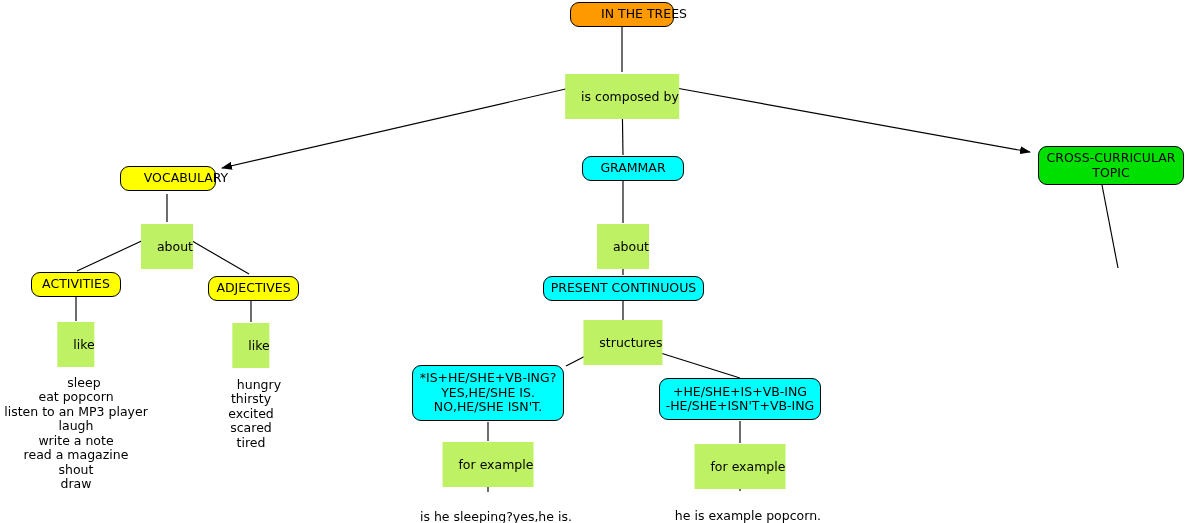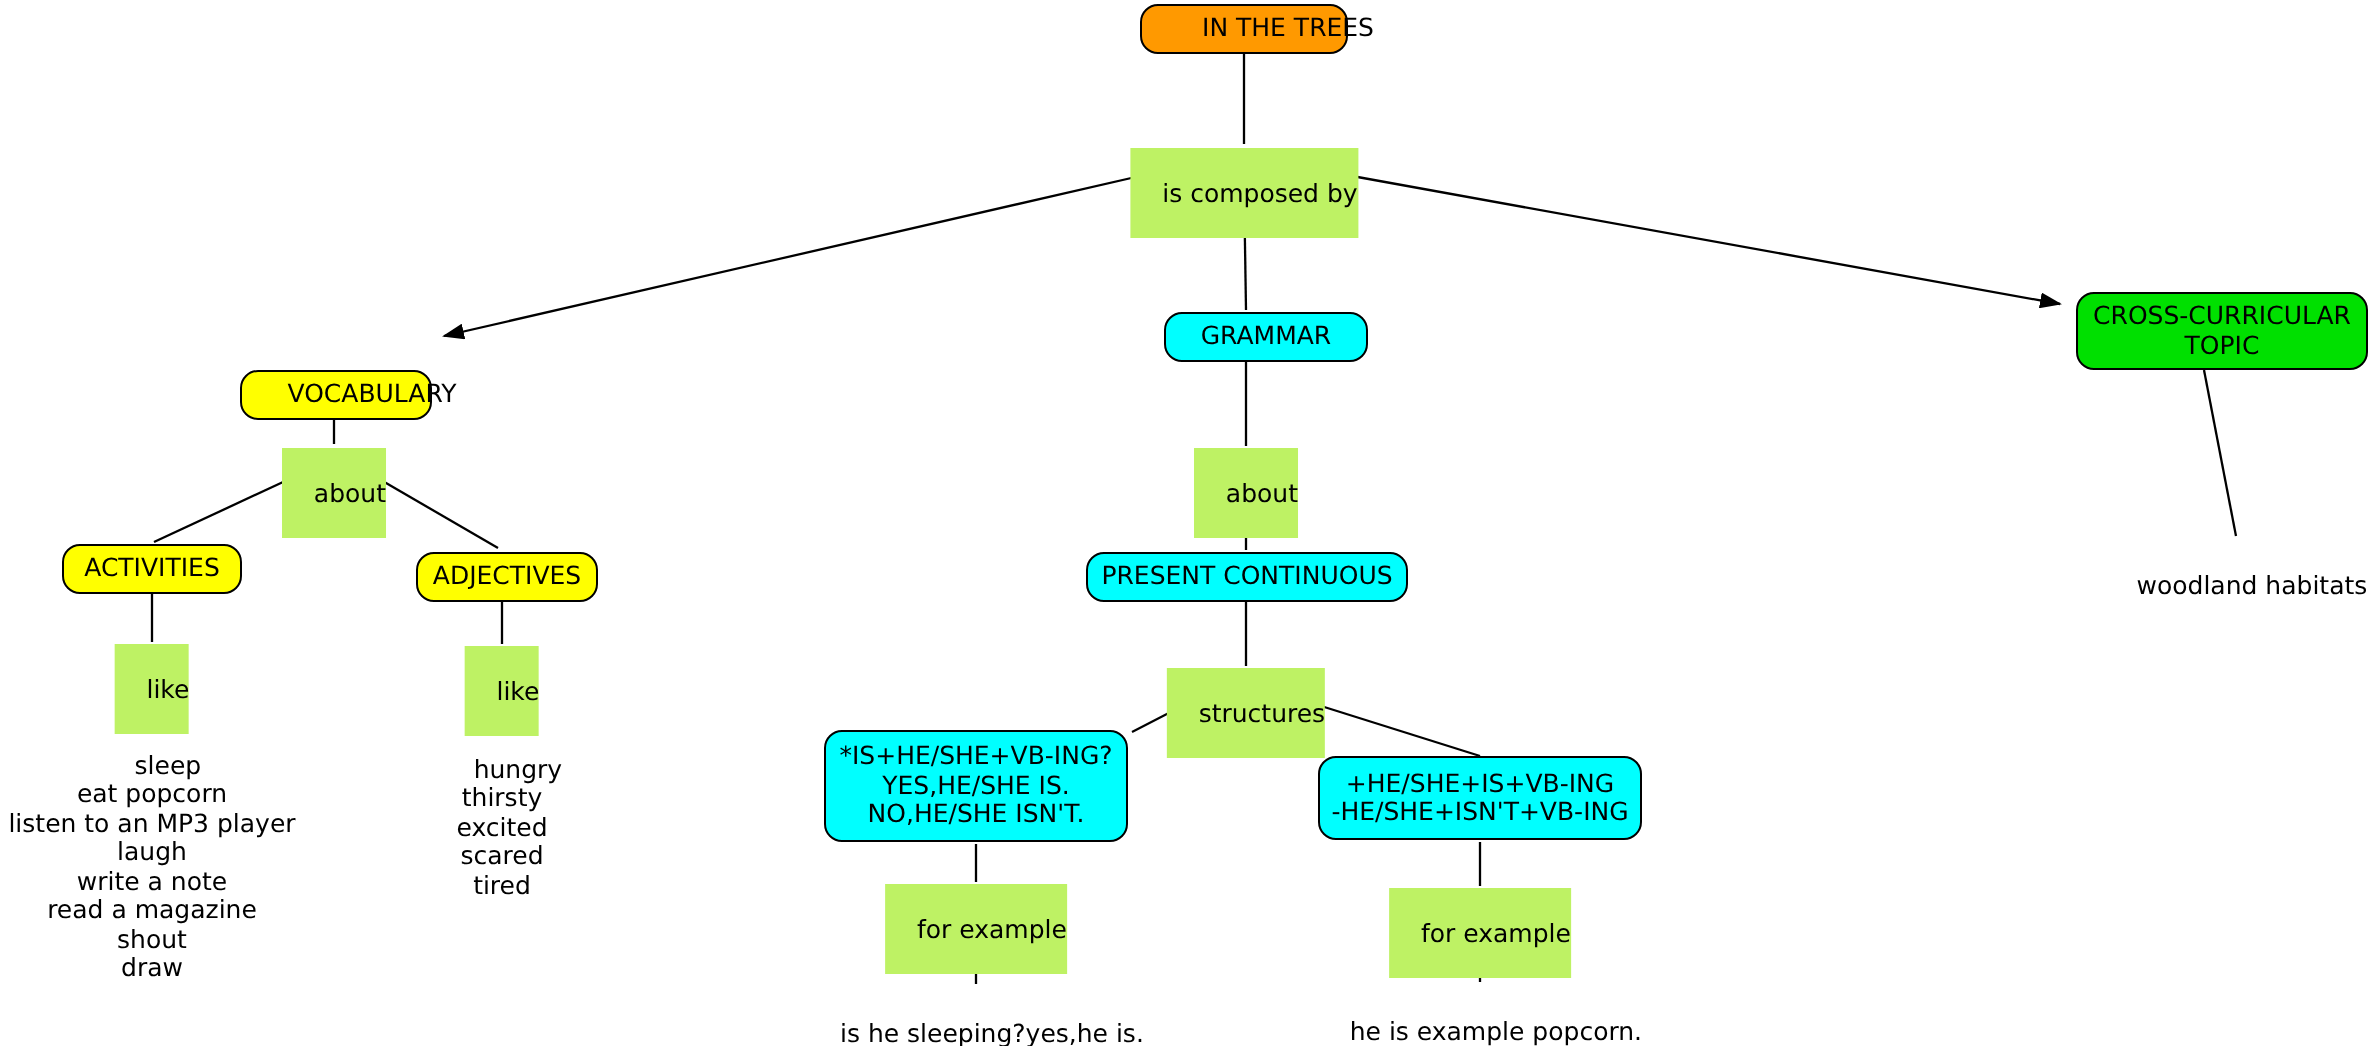--- a/index.html
+++ b/index.html
@@ -114,21 +114,21 @@
   </svg>
 
   <div class="node orange" style="left:570px; top:2px; width:104px; height:25px;">
     <span>IN THE TREES</span>
   </div>
 
   <div class="linklabel" style="left:622px; top:74px;">
     <span>is composed by</span>
   </div>
 
-  <div class="node yellow" style="left:120px; top:185px; width:96px; height:25px;padding-left:36px;">
+  <div class="node yellow" style="left:120px; top:166px; width:96px; height:25px;padding-left:36px;">
     <span>VOCABULARY</span>
   </div>
 
   <div class="node cyan" style="left:582px; top:156px; width:102px; height:25px;">
     <span>GRAMMAR</span>
   </div>
 
   <div class="node green" style="left:1038px; top:146px; width:146px; height:39px;">
     <span>CROSS-CURRICULAR
 TOPIC</span>
@@ -174,21 +174,21 @@
   </div>
 
   <div class="linklabel" style="left:623px; top:224px;">
     <span>about</span>
   </div>
 
   <div class="node cyan" style="left:543px; top:276px; width:161px; height:25px;">
     <span>PRESENT CONTINUOUS</span>
   </div>
 
-  <div class="linklabel" style="left:623px; top:334px;">
+  <div class="linklabel" style="left:623px; top:320px;">
     <span>structures</span>
   </div>
 
   <div class="node cyan" style="left:412px; top:365px; width:152px; height:56px;">
     <span>*IS+HE/SHE+VB-ING?
 YES,HE/SHE IS.
 NO,HE/SHE ISN'T.</span>
   </div>
 
   <div class="node cyan" style="left:659px; top:378px; width:162px; height:42px;">
@@ -205,17 +205,14 @@
   </div>
 
   <div class="leaf" style="left:488px; top:495px;">
     <span>is he sleeping?yes,he is.</span>
   </div>
 
   <div class="leaf" style="left:740px; top:494px;">
     <span>he is example popcorn.</span>
   </div>
 
-  <div class="leaf" style="left:1118px; top:271px;">
-    <span>woodland habitats</span>
-  </div>
 
 </div>
 
 </body></html>

